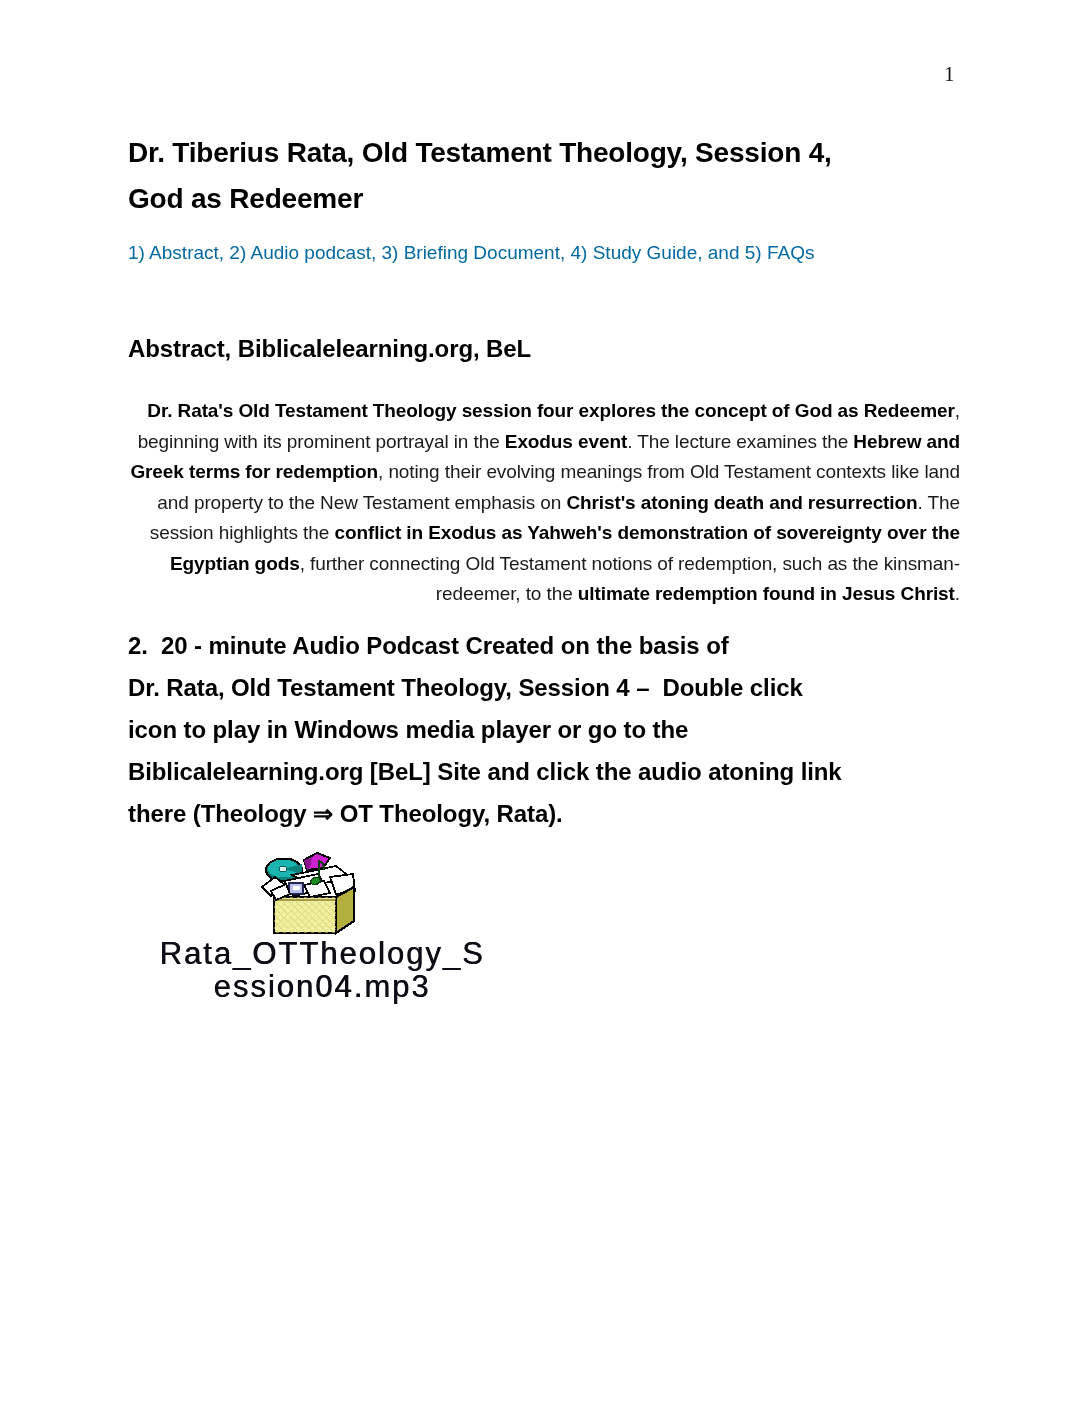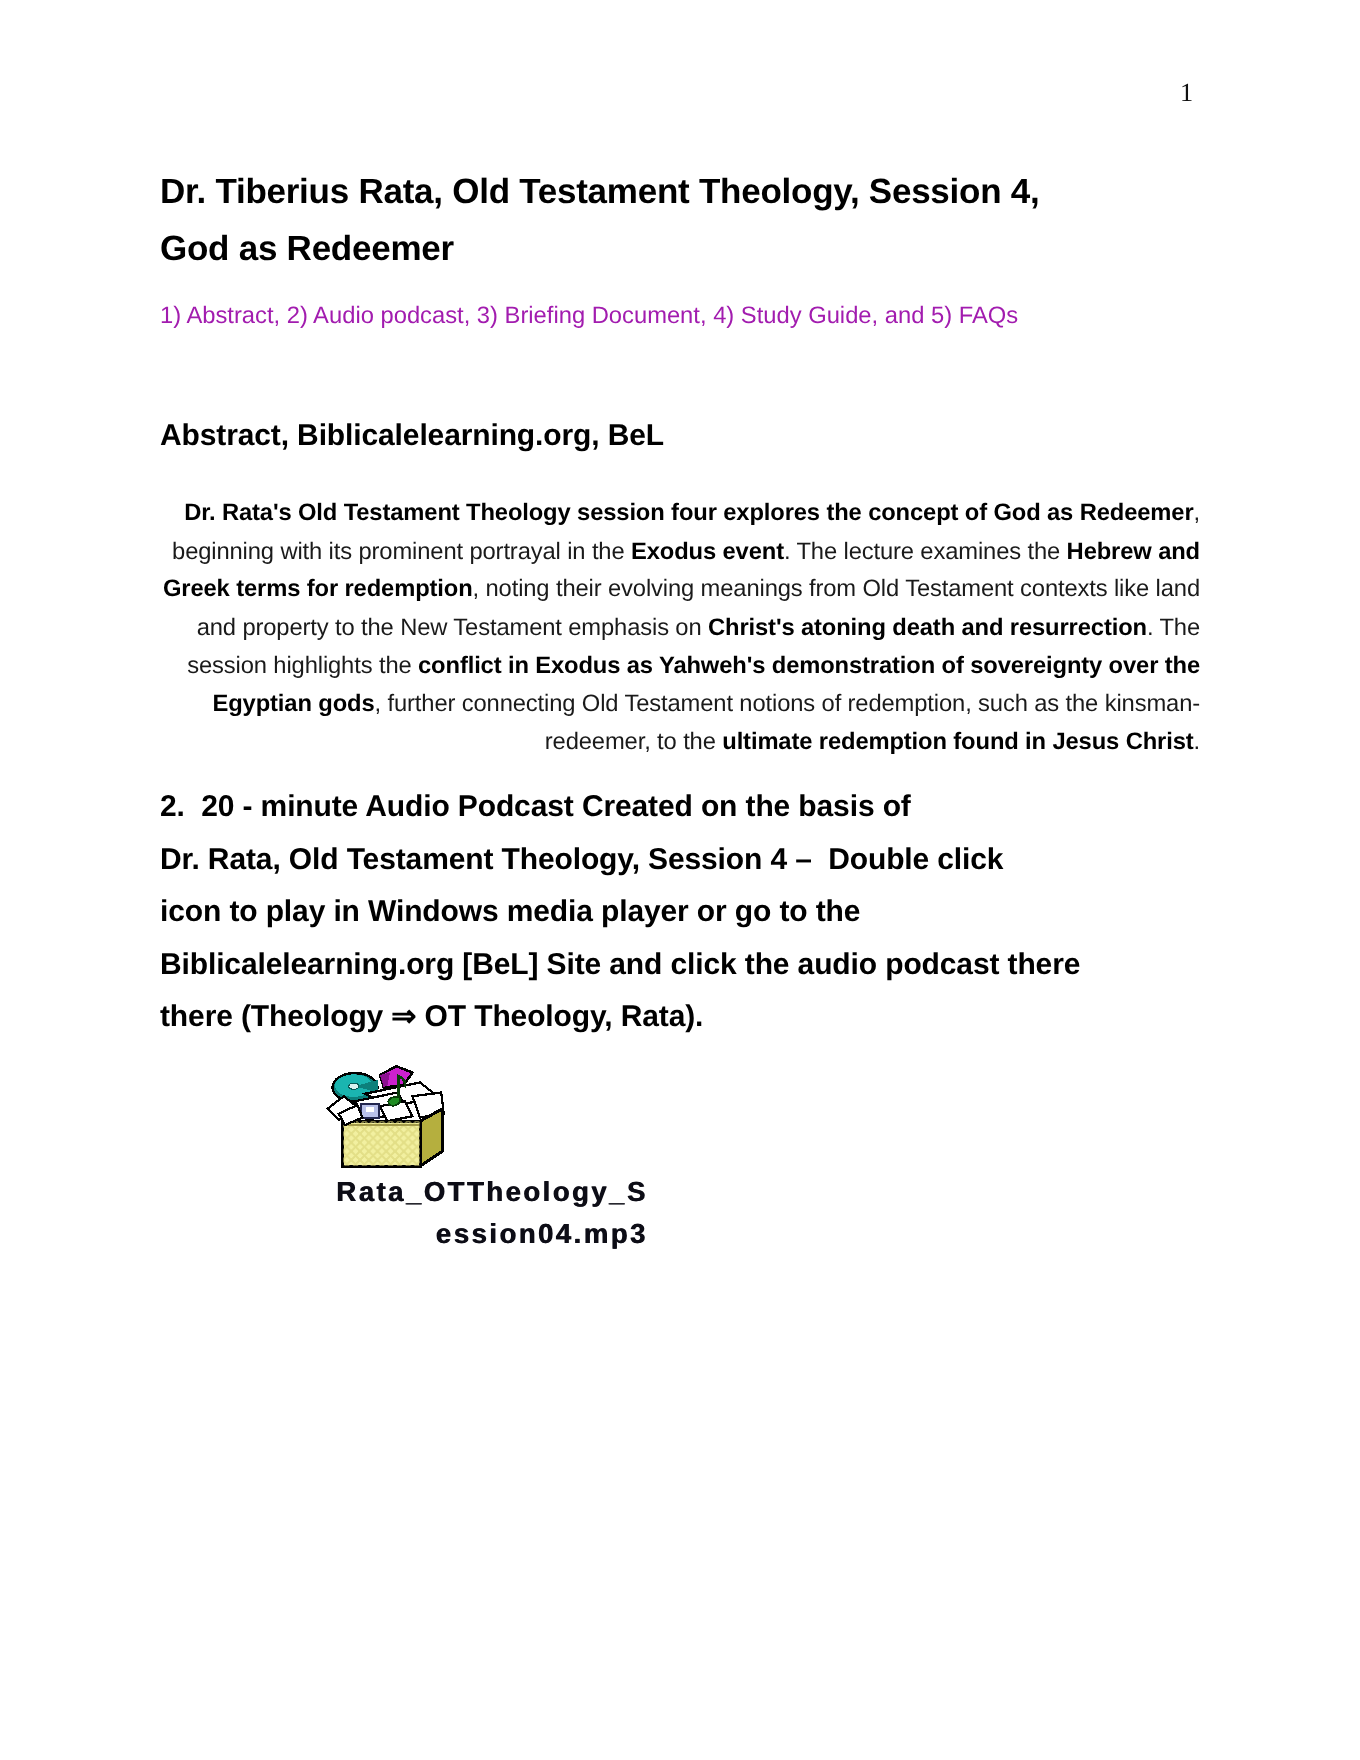--- a/index.html
+++ b/index.html
@@ -35,21 +35,21 @@
     font-size: 28px;
     font-weight: 700;
     line-height: 46px;
     text-align: left;
     letter-spacing: -0.2px;
   }
   .resources {
     margin-top: 18px;
     font-size: 19px;
     line-height: 26px;
-    color: #a21caf;
+    color: #0369a1;
   }
   .h-abstract {
     margin-top: 60px;
     font-size: 24px;
     font-weight: 700;
     line-height: 45px;
     letter-spacing: -0.1px;
   }
   .abstract-para {
     margin-top: 25px;
@@ -75,23 +75,23 @@
   .pkg-icon {
     display: block;
     margin-left: 132px;
     width: 102px;
     height: 84px;
   }
   .filename {
     margin-top: 2px;
     margin-left: -2px;
     width: 392px;
-    text-align: right;
-    font-weight: 700;
-    font-size: 22px;
+    text-align: center;
+    font-weight: 400;
+    font-size: 31px;
     line-height: 33px;
     letter-spacing: 2px;
     color: #0d0d16;
     text-shadow: 0.6px 0 0 #0d0d16;
   }
 </style>
 </head>
 <body>
 
 <div class="page">
@@ -110,21 +110,21 @@
     <h2 class="h-abstract">
       <span class="line">Abstract, Biblicalelearning.org, BeL</span>
     </h2>
 
     <p class="abstract-para"><span class="b">Dr. Rata's Old Testament Theology session four explores the concept of God as Redeemer</span><span>, beginning with its prominent portrayal in the </span><span class="b">Exodus event</span><span>. The lecture examines the </span><span class="b">Hebrew and Greek terms for redemption</span><span>, noting their evolving meanings from Old Testament contexts like land and property to the New Testament emphasis on </span><span class="b">Christ's atoning death and resurrection</span><span>. The session highlights the </span><span class="b">conflict in Exodus as Yahweh's demonstration of sovereignty over the Egyptian gods</span><span>, further connecting Old Testament notions of redemption, such as the kinsman-redeemer, to the </span><span class="b">ultimate redemption found in Jesus Christ</span><span>.</span></p>
 
     <h2 class="h-podcast">
       <span class="line">2.&nbsp; 20 - minute Audio Podcast Created on the basis of</span>
       <span class="line">Dr. Rata, Old Testament Theology, Session 4 –&nbsp; Double click</span>
       <span class="line">icon to play in Windows media player or go to the</span>
-      <span class="line">Biblicalelearning.org [BeL] Site and click the audio podcast there</span>
+      <span class="line">Biblicalelearning.org [BeL] Site and click the audio atoning link</span>
       <span class="line">there (Theology ⇒ OT Theology, Rata).</span>
     </h2>
 
     <div class="attachment">
       <svg class="pkg-icon" viewBox="0 0 102 84" shape-rendering="crispEdges" aria-hidden="true">
         <defs>
           <pattern id="hatch" patternUnits="userSpaceOnUse" width="7" height="7">
             <path d="M0,7 L7,0 M0,0 L7,7" stroke="#d6d173" stroke-width="1.4" fill="none"></path>
           </pattern>
         </defs>

